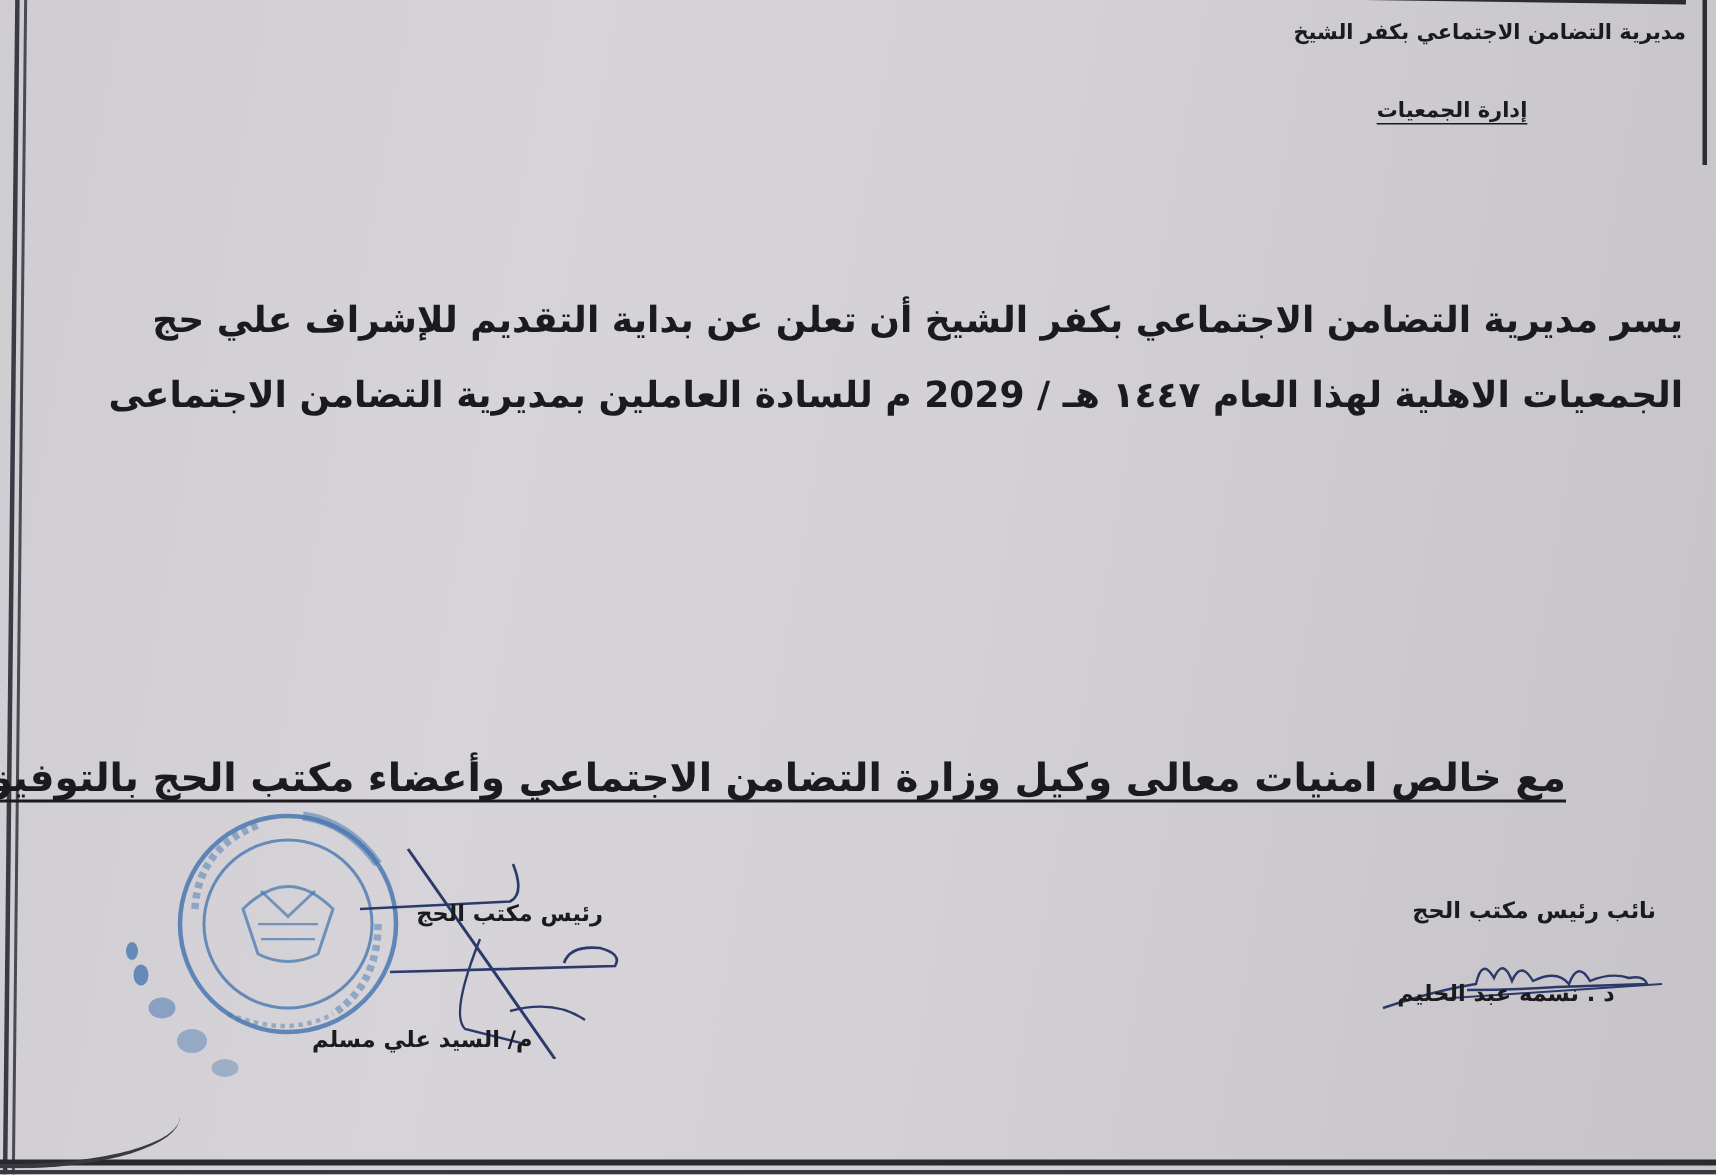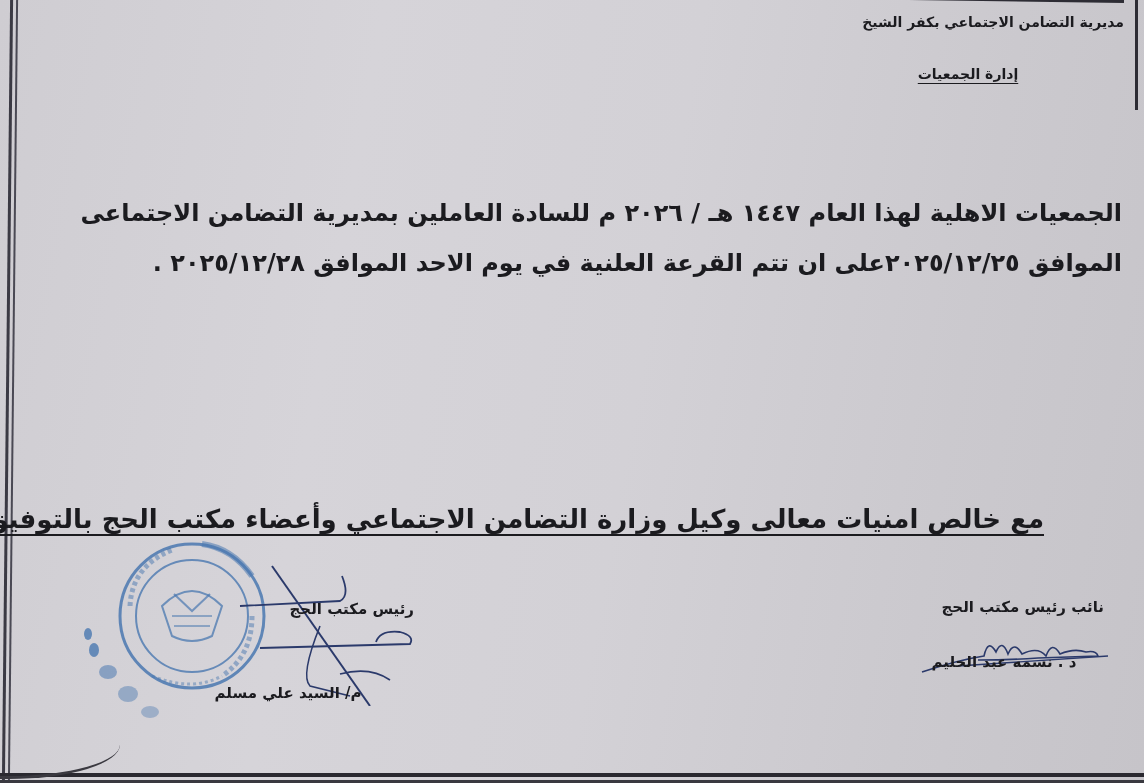--- a/index.html
+++ b/index.html
@@ -35,22 +35,22 @@
   }
   .body-line { display:block; white-space:nowrap; text-align:right; }
 
   .closing {
     position:absolute; left:130px; right:100px; top:504px;
     font-size:26px; font-weight:bold; text-align:right;
     text-decoration: underline; text-decoration-thickness:2px; text-underline-offset:6px;
     white-space:nowrap;
   }
 
-  .sig-left-title { position:absolute; left:222px; top:600px; width:180px; text-align:right; font-size:15px; font-weight:bold;margin-left:12px; }
-  .sig-left-name  { position:absolute; left:208px; top:684px; width:160px; text-align:center; font-size:15px; font-weight:bold; }
+  .sig-left-title { position:absolute; left:222px; top:600px; width:180px; text-align:right; font-size:15px; font-weight:bold; }
+  .sig-left-name  { position:absolute; left:208px; top:684px; width:160px; text-align:left; font-size:15px; font-weight:bold; }
   .sig-right-title { position:absolute; right:40px; top:598px; width:200px; text-align:right; font-size:15px; font-weight:bold; }
   .sig-right-name  { position:absolute; right:40px; top:653px; width:200px; text-align:center; font-size:15px; font-weight:bold; }
 
   .stamp { position:absolute; left:112px; top:536px; width:160px; height:160px; }
   .stamp-dots { position:absolute; left:78px; top:620px; width:100px; height:110px; }
   .sig-left-scribble { position:absolute; left:200px; top:556px; width:220px; height:150px; }
   .sig-right-scribble { position:absolute; left:918px; top:630px; width:200px; height:50px; }
 </style>
 </head>
 <body>
@@ -60,22 +60,22 @@
 <div class="frame-top"></div>
 <div class="frame-right"></div>
 <div class="frame-bottom"></div>
 <div class="frame-bottom2"></div>
 <div class="frame-bottom-curve"></div>
 
 <div class="header-org rtl">مديرية التضامن الاجتماعي بكفر الشيخ</div>
 <div class="header-dept rtl">إدارة الجمعيات</div>
 
 <div class="body-text rtl">
-  <span class="body-line">الجمعيات الاهلية  لهذا العام ١٤٤٧ هـ / ٢٠٢٦ م للسادة العاملين بمديرية التضامن الاجتماعى</span>
-  <span class="body-line">الموافق ٢٠٢٥/١٢/٢٥على ان تتم القرعة العلنية في يوم الاحد الموافق ٢٠٢٥/١٢/٢٨ .</span>
+  <span class="body-line">يسر مديرية التضامن الاجتماعي بكفر الشيخ أن تعلن عن بداية التقديم للإشراف علي حج</span>
+  <span class="body-line">الجمعيات الاهلية  لهذا العام ١٤٤٧ هـ / 2029 م للسادة العاملين بمديرية التضامن الاجتماعى</span>
 </div>
 
 <div class="closing rtl">مع خالص امنيات معالى وكيل وزارة التضامن الاجتماعي وأعضاء مكتب الحج بالتوفيق للجميع</div>
 
 <svg class="stamp" viewBox="0 0 160 160">
   <circle cx="80" cy="80" r="72" fill="none" stroke="#4a78b0" stroke-width="3" opacity="0.85"></circle>
   <circle cx="80" cy="80" r="56" fill="none" stroke="#4a78b0" stroke-width="2" opacity="0.8"></circle>
   <path d="M50 70 Q80 40 110 70 L100 100 Q80 110 60 100 Z" fill="none" stroke="#4a78b0" stroke-width="2" opacity="0.75"></path>
   <path d="M62 58 L80 75 L98 58" fill="none" stroke="#4a78b0" stroke-width="2" opacity="0.7"></path>
   <path d="M60 80 H100 M62 90 H98" stroke="#4a78b0" stroke-width="1.5" opacity="0.7"></path>

